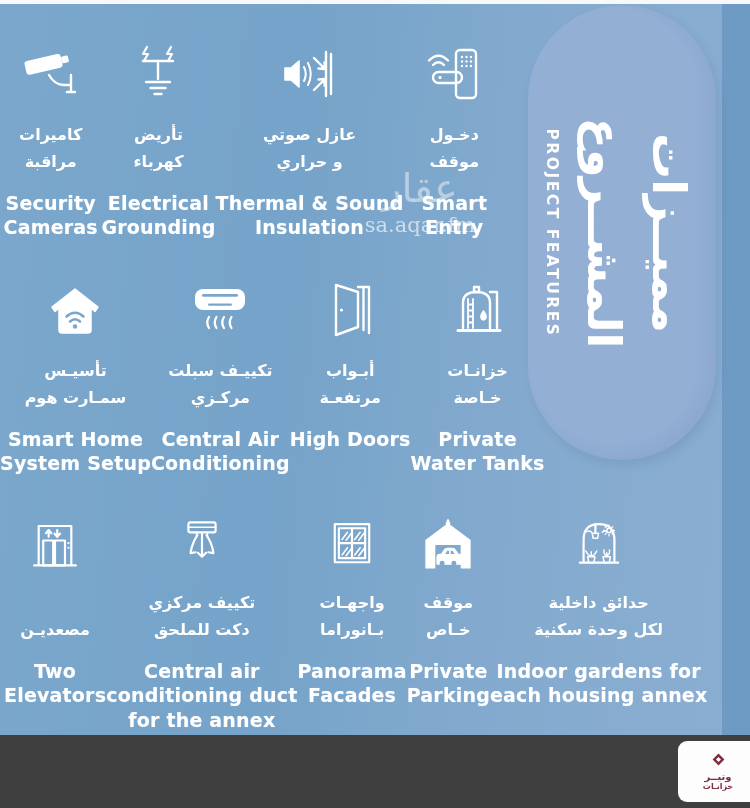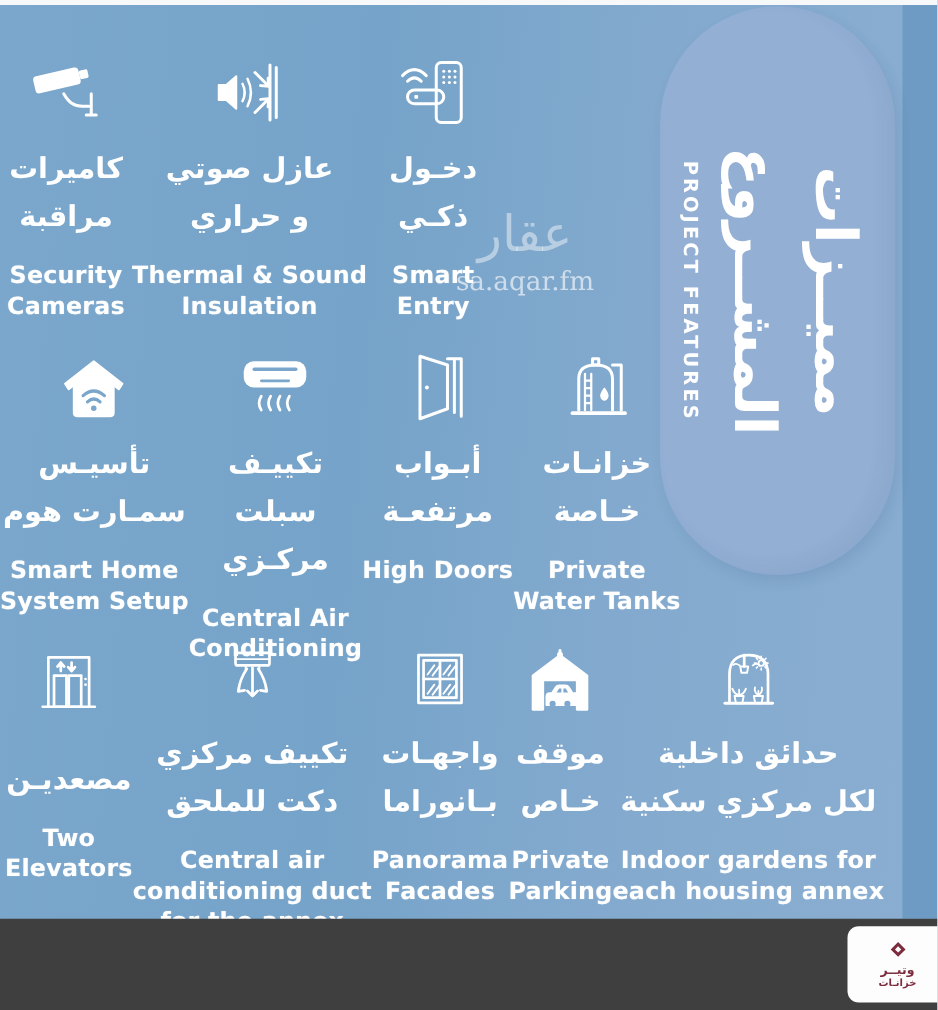--- a/index.html
+++ b/index.html
@@ -32,21 +32,21 @@
   .features-row{position:absolute;display:grid;}
   #row1{left:0;top:38px;width:505px;grid-template-columns:repeat(4,1fr);}
   #row2{left:0;top:274px;width:505px;grid-template-columns:repeat(4,1fr);}
   #row3{left:4px;top:512px;width:736px;grid-template-columns:repeat(6,1fr);}
   .cell{display:flex;flex-direction:column;align-items:center;color:#fff;}
   .icon-box{height:68px;display:flex;align-items:flex-end;justify-content:center;margin-bottom:10px;}
   #row3 .icon-box{height:62px;}
   .icon-box svg{width:64px;height:64px;display:block;}
   #row3 .icon-box svg{width:58px;height:58px;}
   .label-ar{
-    direction:rtl;font-size:23px;font-weight:bold;line-height:1.68;
+    direction:rtl;font-size:16px;font-weight:bold;line-height:1.68;
     white-space:pre-line;text-align:center;min-height:60px;
     display:flex;align-items:flex-end;justify-content:center;margin-bottom:15px;
   }
   .label-en{
     font-size:19px;font-weight:bold;line-height:1.28;
     white-space:pre;text-align:center;letter-spacing:0.2px;
     text-shadow:0 0 1px rgba(255,255,255,0.4);
   }
   
   .watermark{position:absolute;left:360px;top:168px;width:120px;text-align:center;z-index:6;pointer-events:none;}
@@ -85,20 +85,37 @@
               <rect x="6" y="15" width="37" height="14" rx="3" fill="#fff" stroke="none"></rect>
    <rect x="43" y="18.5" width="7" height="7" rx="1.5" fill="#fff" stroke="none"></rect>
             </g>
    <path d="M30 33 C34 40 38 43 45 43 M45 43 h5 M52 33 V50 M48 50 h8"></path>
           </svg>
         </div>
         <div class="label-ar" dir="rtl">كاميرات
 مراقبة</div>
         <div class="label-en">Security
 Cameras</div>
+      </div>
+      <div class="cell">
+        <div class="icon-box">
+          <svg viewBox="0 0 64 64" fill="none" stroke="#fff" stroke-width="2.4" stroke-linecap="round" stroke-linejoin="round">
+   <path d="M32 19 V37"></path>
+            <path d="M17 19 H47"></path>
+   <path d="M20 40 H44"></path>
+            <path d="M24.5 46 H39.5"></path>
+            <path d="M28.5 52 H35.5"></path>
+   <path d="M21 5 l-4 7 h5 l-4 7" stroke-width="2.2"></path>
+   <path d="M45 5 l-4 7 h5 l-4 7" stroke-width="2.2"></path>
+          </svg>
+        </div>
+        <div class="label-ar" dir="rtl">تأريض
+كهرباء</div>
+        <div class="label-en">Electrical
+Grounding</div>
       </div>
       <div class="cell">
         <div class="icon-box">
           <svg viewBox="0 0 64 64" fill="none" stroke="#fff" stroke-width="2.4" stroke-linecap="round" stroke-linejoin="round">
    <path d="M7 26 h6 l8 -7 v26 l-8 -7 h-6 z" fill="#fff" stroke-width="1.6"></path>
    <path d="M26 25 q3.5 7 0 14" stroke-width="2"></path>
             <path d="M30 21 q5.5 11 0 22" stroke-width="2"></path>
    <path d="M48 10 V54 M53 12 V52"></path>
    <path d="M36 16 L47 27 M47 27 l-6.5 -0.5 M47 27 l-0.5 -6.5"></path>
    <path d="M36 48 L47 37 M47 37 l-6.5 0.5 M47 37 l-0.5 6.5"></path>
@@ -124,21 +141,21 @@
               <circle cx="44.5" cy="24" r="1.2"></circle>
               <circle cx="49" cy="24" r="1.2"></circle>
    </g>
    <rect x="11" y="30" width="29" height="11" rx="5.5"></rect>
    <rect x="16.5" y="34" width="3" height="3" rx="0.8" fill="#fff" stroke="none"></rect>
    <path d="M11 23 q5.5 -5.5 11 0"></path>
             <path d="M7 18.5 q9.5 -9.5 19 0"></path>
           </svg>
         </div>
         <div class="label-ar" dir="rtl">دخـول
-ذكـي</div>
+موقف</div>
         <div class="label-en">Smart
 Entry</div>
       </div>
     </div>
   <div id="row2" class="features-row">
       <div class="cell">
         <div class="icon-box">
           <svg viewBox="0 0 64 64" fill="none" stroke="#fff" stroke-width="2.4" stroke-linecap="round" stroke-linejoin="round">
    <path d="M9 29 L32 11 L55 29 L52 33.5 L32 18 L12 33.5 Z" fill="#fff" stroke="#fff" stroke-width="1.5"></path>
    <path d="M16 31 L32 19 L48 31 V52 q0 3 -3 3 H19 q-3 0 -3 -3 Z" fill="#fff" stroke="#fff" stroke-width="1.5"></path>
@@ -281,21 +298,21 @@
    <path d="M24 18 q-3.5 -2.5 -5.5 -0.5 M35.5 18 q3.5 -2.5 5.5 -0.5" stroke-width="1.6"></path>
    <circle cx="43" cy="16" r="2.4" stroke-width="1.7"></circle>
    <path d="M43 11.5 v-1.5 M43 22 v-1.5 M47.5 16 h1.5 M38.5 16 h-1.5 M46.2 12.8 l1 -1 M39.8 19.2 l-1 1 M46.2 19.2 l1 1 M39.8 12.8 l-1 -1" stroke-width="1.4"></path>
    <path d="M19.5 45 h8 l-1.2 6.5 h-5.6 z" stroke-width="1.7"></path>
    <path d="M23.5 44.5 v-5 M23.5 44.5 q-4.5 -1.5 -6 -6 M23.5 44.5 q4.5 -1.5 6 -6" stroke-width="1.6"></path>
    <path d="M36.5 45 h8 l-1.2 6.5 h-5.6 z" stroke-width="1.7"></path>
    <path d="M40.5 44.5 q-4 -3 -3 -7 M40.5 44.5 q4 -3 3 -7 M40.5 44.5 v-4" stroke-width="1.6"></path>
           </svg>
         </div>
         <div class="label-ar" dir="rtl">حدائق داخلية
-لكل مركزي سكنية</div>
+لكل وحدة سكنية</div>
         <div class="label-en">Indoor gardens for
 each housing annex</div>
       </div>
     </div>
 
   <div class="watermark">
     <div class="watermark-word">عقار</div>
     <div class="watermark-site">sa.aqar.fm</div>
   </div>
 

